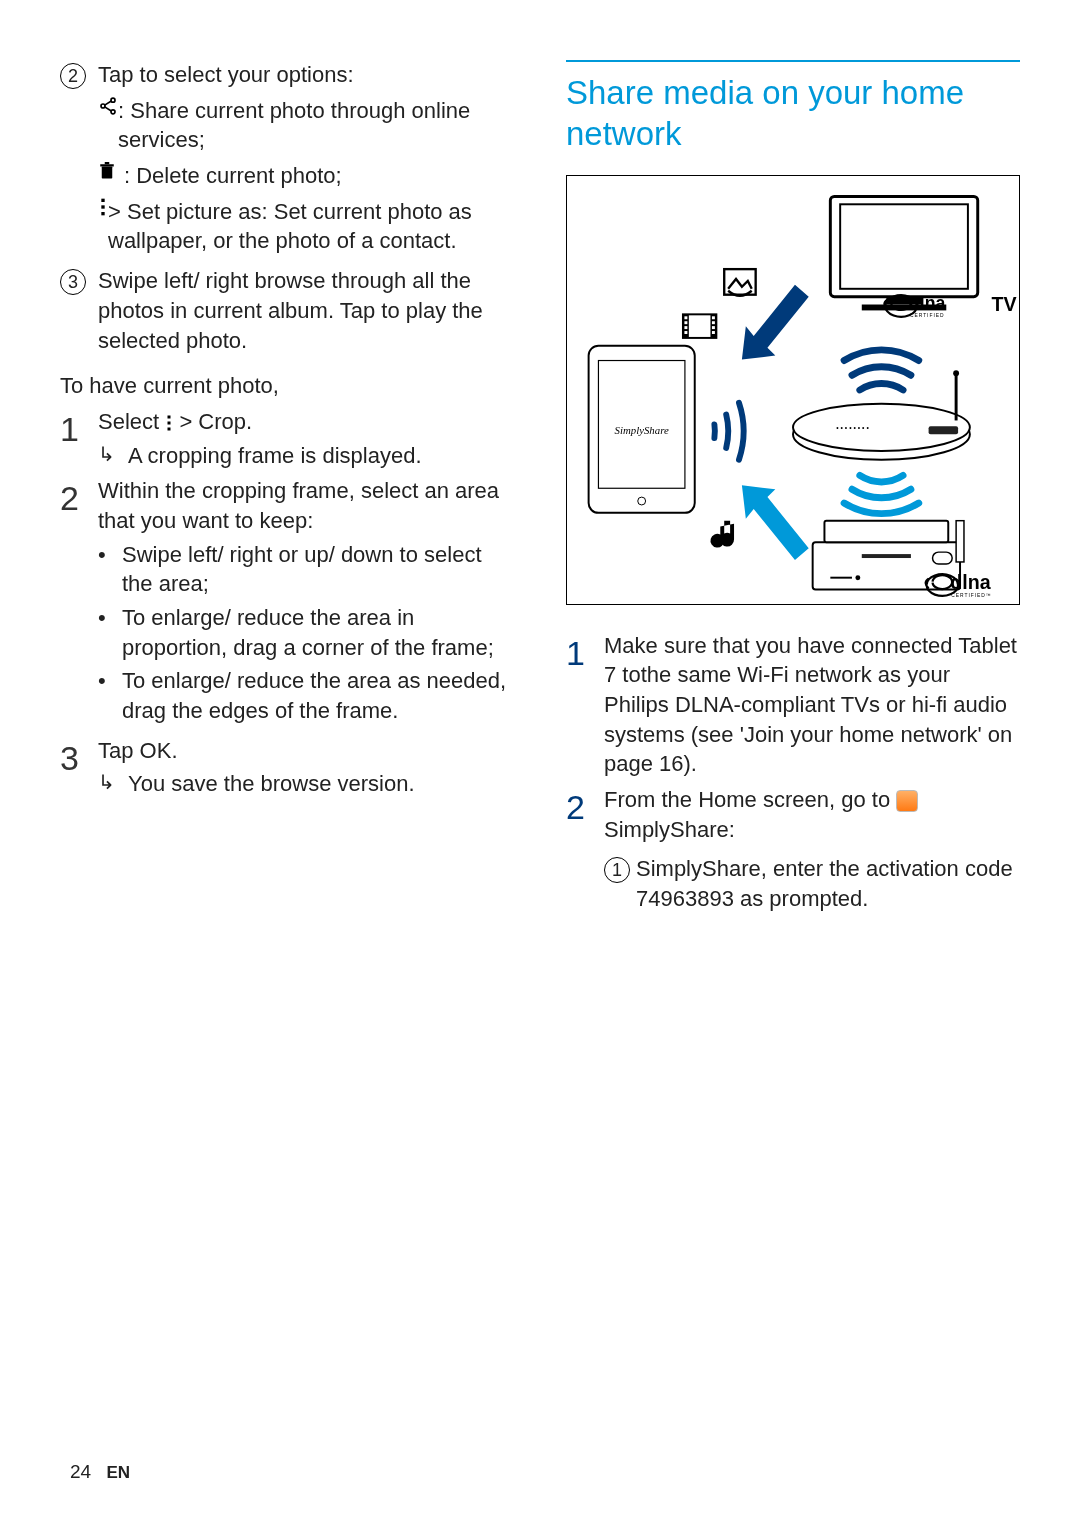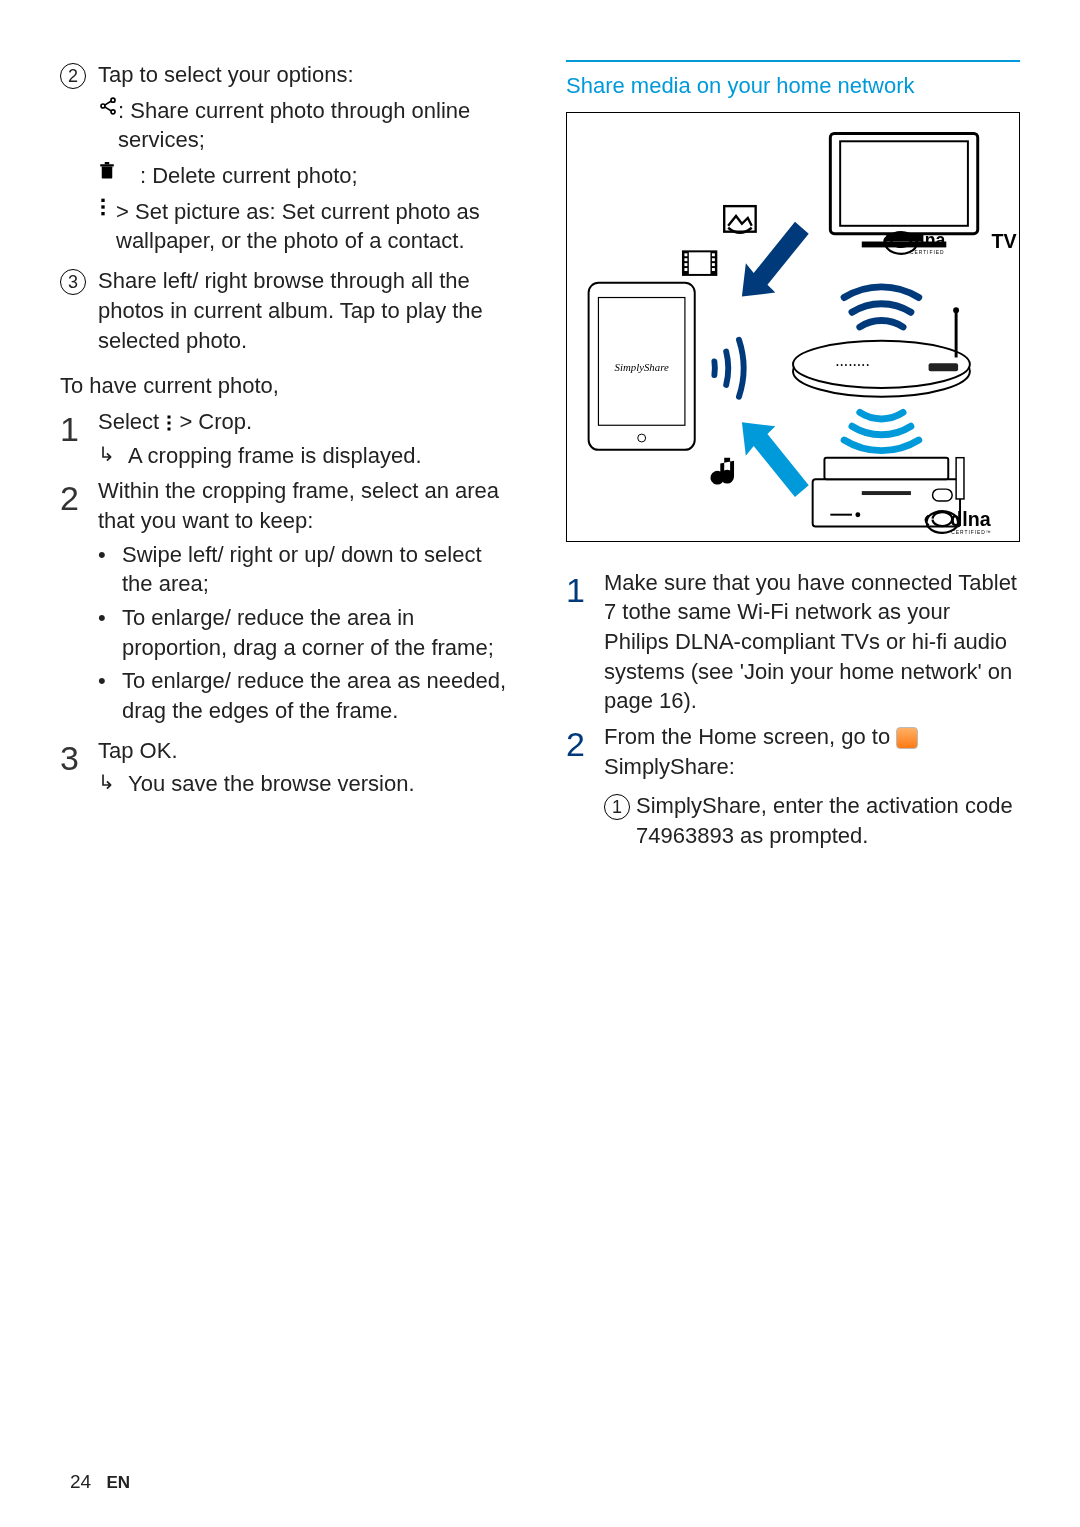--- a/index.html
+++ b/index.html
@@ -53,23 +53,23 @@
   ul.bullets > li::before { content:"•"; flex:0 0 14px; }
   .arrow-sub { display:flex; gap:8px; margin-top:4px; margin-left: 0;}
   .arrow-sub .arr { flex:0 0 22px; font-size:20px;}
   .semibold { font-weight: 400; }
 
   
   .rule-top { border-top: 2.5px solid #0099d9; height:0; margin-bottom:10px;}
   h2.section {
     color: #0099d9;
     font-weight: 400;
-    font-size: 22px;
+    font-size: 33px;
     line-height: 1.25;
-    margin-bottom: 12px;
+    margin-bottom: 20px;
   }
 
   
   .diagram {
     border: 1px solid #000;
     width: 100%;
     height: 430px;
     position: relative;
     margin-bottom: 26px;
     background:#fff;
@@ -84,21 +84,21 @@
     position:relative;
   }
 
   
   .inline-icon { display:inline-block; vertical-align:middle; }
   .inline-icon svg { display:block; }
 
   
   .footer {
     position: absolute;
-    bottom: 32px;
+    bottom: 42px;
     left: 70px;
     font-size: 19px;
   }
   .footer .pn { font-weight:300; margin-right:10px;}
   .footer .lang { font-weight:600; font-size:17px; }
 
   .mt10{margin-top:10px;} .mt16{margin-top:16px;} .mt6{margin-top:6px;}
 </style>
 </head>
 <body>
@@ -118,52 +118,52 @@
                   <circle cx="18" cy="5" r="2.4"></circle>
                   <circle cx="6" cy="12" r="2.4"></circle>
                   <circle cx="18" cy="19" r="2.4"></circle>
                   <line x1="8" y1="11" x2="16" y2="6"></line>
                   <line x1="8" y1="13" x2="16" y2="18"></line>
                 </g>
               </svg>
           </span>
           <span>: Share current photo through online services;</span>
         </div>
-        <div class="mt6" style="display:flex;gap:24px;">
+        <div class="mt6" style="display:flex;gap:8px;">
           <span class="inline-icon">
             <svg width="18" height="20" viewBox="0 0 24 26">
                 <g fill="#000">
                   <rect x="5" y="7" width="14" height="16" rx="1"></rect>
                   <rect x="3" y="4" width="18" height="3"></rect>
                   <rect x="9" y="1" width="6" height="3"></rect>
                 </g>
               </svg>
           </span>
           <span>: Delete current photo;</span>
         </div>
-        <div class="mt6" style="display:flex;gap:8px;">
+        <div class="mt6" style="display:flex;">
           <span class="inline-icon">
             <svg width="10" height="20" viewBox="0 0 10 24">
                 <g fill="#000">
                   <rect x="3" y="2" width="4" height="4"></rect>
                   <rect x="3" y="10" width="4" height="4"></rect>
                   <rect x="3" y="18" width="4" height="4"></rect>
                 </g>
               </svg>
           </span>
           <span>
             <span>&gt; </span><span class="semibold">Set picture as</span><span>: Set current photo as wallpaper, or the photo of a contact.</span>
           </span>
         </div>
       </div>
     </div>
 
     <div class="row mt10">
       <div class="marker"><span class="circled">3</span></div>
-      <div class="body semibold">Share left/ right browse through all the photos in current album. Tap to play the selected photo.</div>
+      <div class="body semibold">Swipe left/ right browse through all the photos in current album. Tap to play the selected photo.</div>
     </div>
 
     <div class="mt16">To have current photo,</div>
 
     <div class="row mt6">
       <div class="marker"><span class="bignum">1</span></div>
       <div class="body">
         <span>
           <span>Select </span>
           <span class="inline-icon">

